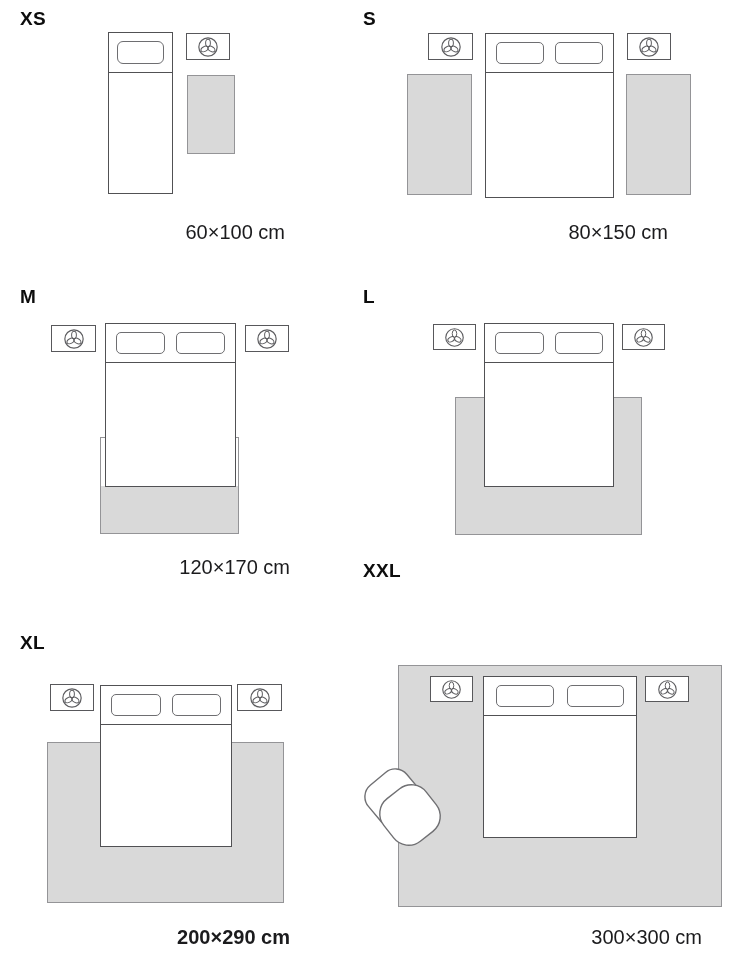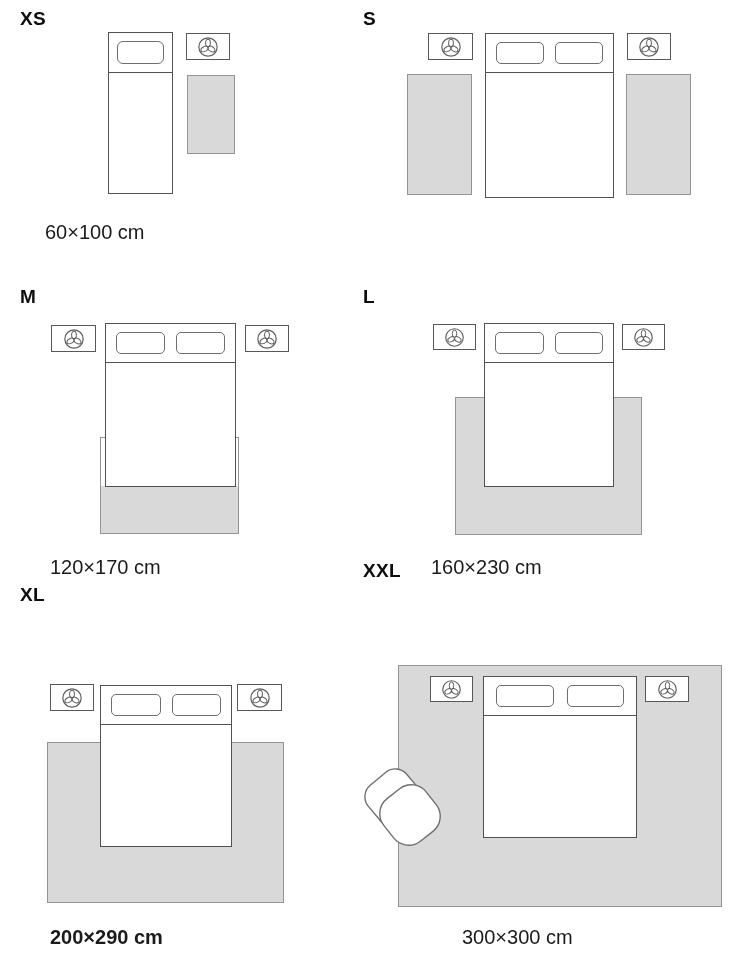--- a/index.html
+++ b/index.html
@@ -4,21 +4,21 @@
 <style>
   html,body{margin:0;padding:0;background:#fff;}
   .canvas{
     position:relative;width:740px;height:960px;background:#fff;overflow:hidden;
     font-family:"Liberation Sans",sans-serif;
   }
   .size-label{
     position:absolute;font-weight:700;font-size:19px;letter-spacing:.3px;color:#0d0d0d;
   }
   .dim-label{
-    position:absolute;width:240px;text-align:left;font-size:20px;color:#1b1b1d;
+    position:absolute;width:240px;text-align:right;font-size:20px;color:#1b1b1d;
   }
   .bed{
     position:absolute;background:#fff;border:1.5px solid #515154;box-sizing:border-box;z-index:3;
   }
   .headboard{
     height:39px;border-bottom:1.4px solid #515154;box-sizing:border-box;
     display:flex;gap:11px;padding:8px 10px;
   }
   .pillow{
     flex:1;background:#fff;border:1.4px solid #6e6e71;border-radius:5px;
@@ -91,20 +91,21 @@
 
   <div class="nightstand" style="left:627px;top:33px;width:44px;height:27px;">
     <svg class="plant-svg" width="22" height="22" viewBox="0 0 24 24">
         <use href="#plant-icon-def"></use>
       </svg>
   </div>
 
   <div class="rug" style="left:407px;top:74px;width:65px;height:121px;"></div>
   <div class="rug" style="left:626px;top:74px;width:65px;height:121px;"></div>
 
+  <div class="dim-label" style="left:428px;top:221px;">80×150 cm</div>
 
   <div class="size-label" style="left:20px;top:286px;">M</div>
 
   <div class="nightstand" style="left:51px;top:325px;width:45px;height:27px;">
     <svg class="plant-svg" width="22" height="22" viewBox="0 0 24 24">
         <use href="#plant-icon-def"></use>
       </svg>
   </div>
 
   <div class="bed" style="left:105px;top:323px;width:131px;height:164px;">
@@ -142,23 +143,22 @@
   </div>
 
   <div class="nightstand" style="left:622px;top:324px;width:43px;height:26px;">
     <svg class="plant-svg" width="21" height="21" viewBox="0 0 24 24">
         <use href="#plant-icon-def"></use>
       </svg>
   </div>
 
   <div class="rug" style="left:455px;top:397px;width:187px;height:138px;"></div>
 
-  <div class="dim-label" style="left:431px;top:556px;">160×230 cm</div>
-
-  <div class="size-label" style="left:20px;top:584px;">XL</div>
+
+  <div class="size-label" style="left:20px;top:632px;">XL</div>
 
   <div class="nightstand" style="left:50px;top:684px;width:44px;height:27px;">
     <svg class="plant-svg" width="22" height="22" viewBox="0 0 24 24">
         <use href="#plant-icon-def"></use>
       </svg>
   </div>
 
   <div class="bed" style="left:100px;top:685px;width:132px;height:162px;">
     <div class="headboard">
       <div class="pillow"></div>

